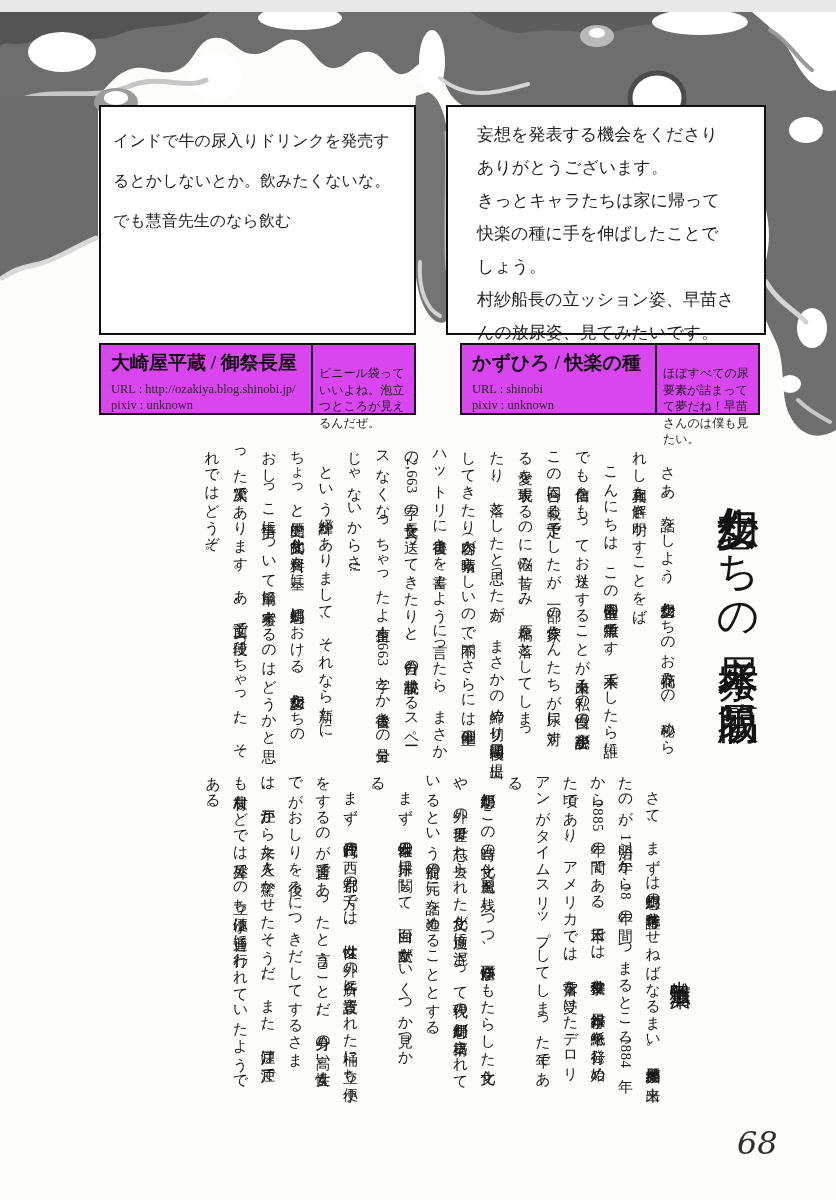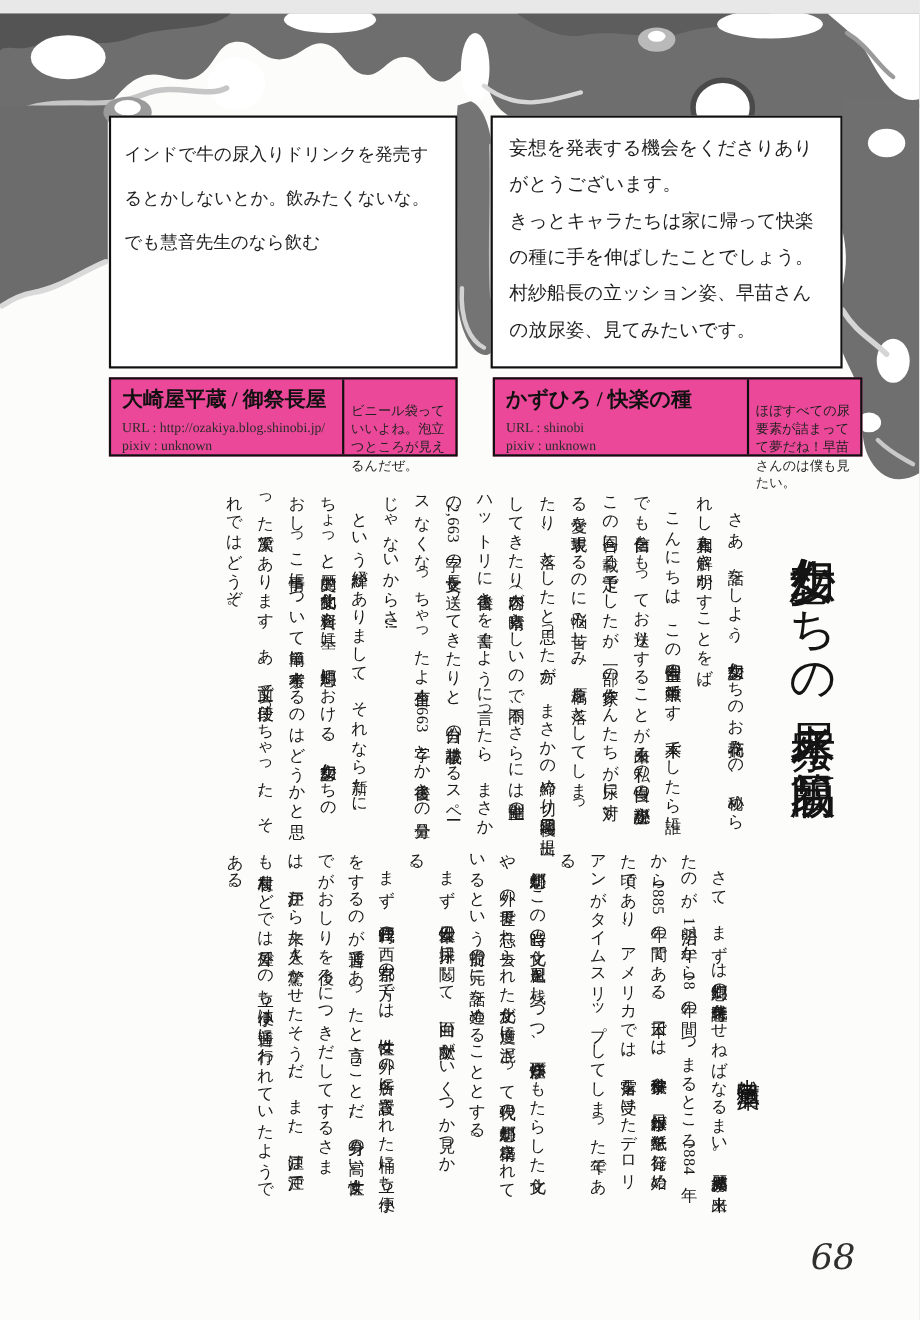--- a/index.html
+++ b/index.html
@@ -10,28 +10,28 @@
     color:#191919;
   }
   .blobs{position:absolute;left:0;top:0;}
   
   .cbox{
     position:absolute;background:#ffffff;border:2px solid #101010;
     box-sizing:border-box;color:#1f1f1f;
   }
   .cbox p{margin:0;}
   .cbox.left{left:99px;top:93px;width:317px;height:230px;padding:14px 12px;font-size:16px;line-height:40px;}
-  .cbox.right{left:446px;top:93px;width:320px;height:230px;padding:11px 15px;font-size:17px;line-height:33px;}
+  .cbox.right{left:446px;top:93px;width:320px;height:230px;padding:11px 29px;font-size:17px;line-height:33px;}
   
   .credit{
-    position:absolute;background:#ec4899;border:2px solid #101010;
+    position:absolute;background:#d946ef;border:2px solid #101010;
     box-sizing:border-box;display:flex;
   }
   .credit.left{left:99px;top:331px;width:317px;height:72px;}
-  .credit.right{left:448px;top:331px;width:336px;height:72px;}
+  .credit.right{left:460px;top:331px;width:300px;height:72px;}
   .credit .main{flex:1;padding:5px 8px 2px 10px;overflow:hidden;}
   .credit .name{font-size:19px;font-weight:bold;margin:0 0 5px 0;color:#111;}
   .credit .meta{font-size:12.5px;line-height:16px;margin:0;color:#2b2b2b;}
   .credit .note{
     width:103px;border-left:2px solid #101010;padding:20px 6px;
     font-size:12px;line-height:16.5px;box-sizing:border-box;color:#222;
   }
   
   .vtitle{
     position:absolute;top:461px;right:70px;height:620px;

